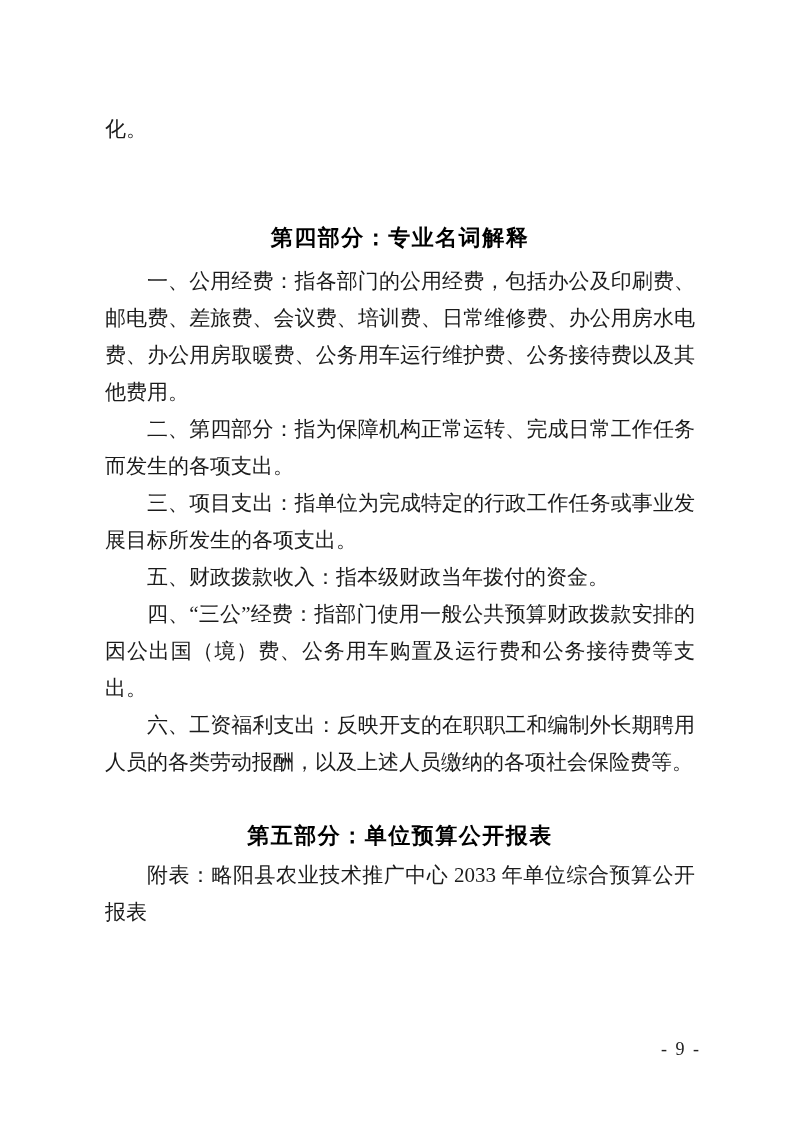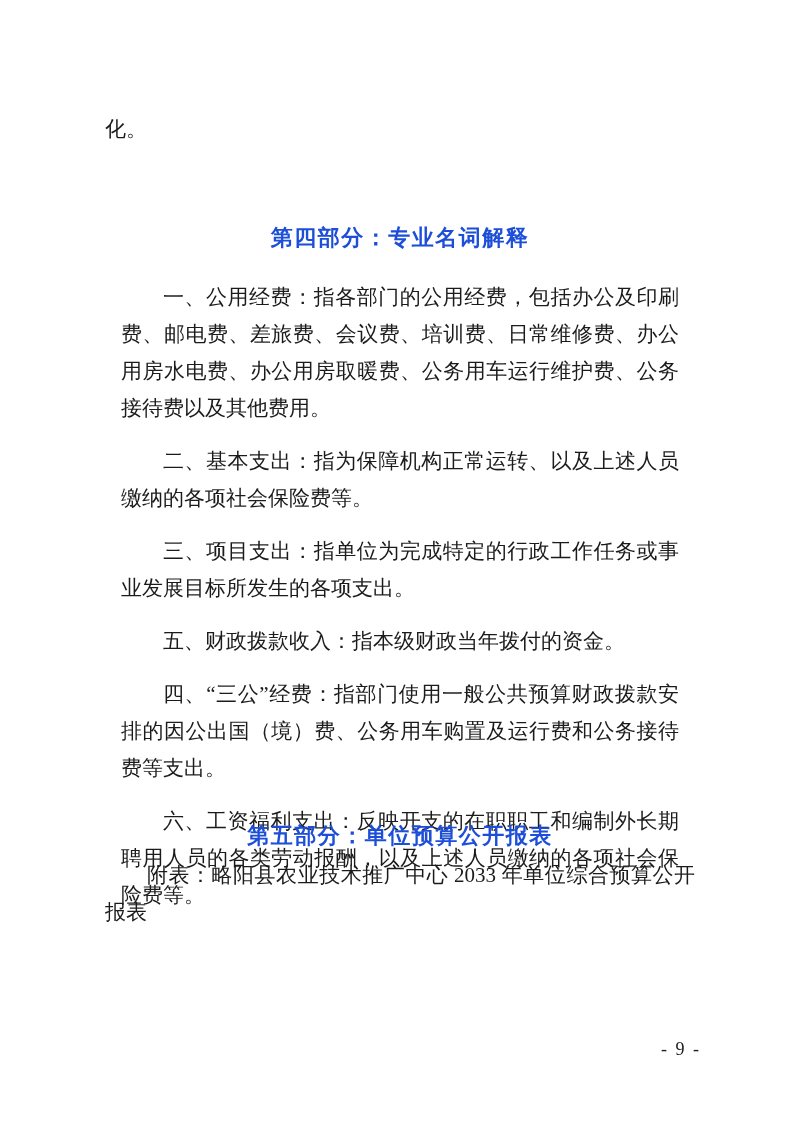--- a/index.html
+++ b/index.html
@@ -30,35 +30,35 @@
     position: absolute;
     left: 105px;
     width: 590px;
     margin: 0;
     text-align: center;
     font-family: Liberation Sans, sans-serif;
     font-weight: bold;
     font-size: 22px;
     line-height: 32px;
     letter-spacing: 1.5px;
-    color: #1d4ed8;
+    color: #000000;
   }
   .heading-pos-1 { top: 222px; }
   .heading-pos-2 { top: 820px; }
   
   .body-block {
     position: absolute;
     left: 105px;
     top: 263px;
     width: 590px;
     font-size: 21px;
     line-height: 37px;
   }
   .body-block p {
-    margin: 16px;
+    margin: 0;
     text-indent: 2em;
     text-align: justify;
     text-align-last: left;
     text-justify: inter-ideograph;
     line-break: strict;
   }
   .attach-block {
     position: absolute;
     left: 105px;
     top: 857px;
@@ -87,21 +87,21 @@
 <body>
 
 <div class="page">
 
   <div class="intro-tail">化。</div>
 
   <h2 class="section-heading heading-pos-1">第四部分：专业名词解释</h2>
 
   <div class="body-block">
     <p>一、公用经费：指各部门的公用经费，包括办公及印刷费、邮电费、差旅费、会议费、培训费、日常维修费、办公用房水电费、办公用房取暖费、公务用车运行维护费、公务接待费以及其他费用。</p>
-    <p>二、基本支出：指为保障机构正常运转、以及上述人员缴纳的各项社会保险费等。</p>
+    <p>二、第四部分：指为保障机构正常运转、完成日常工作任务而发生的各项支出。</p>
     <p>三、项目支出：指单位为完成特定的行政工作任务或事业发展目标所发生的各项支出。</p>
     <p>五、财政拨款收入：指本级财政当年拨付的资金。</p>
     <p>四、“三公”经费：指部门使用一般公共预算财政拨款安排的因公出国（境）费、公务用车购置及运行费和公务接待费等支出。</p>
     <p>六、工资福利支出：反映开支的在职职工和编制外长期聘用人员的各类劳动报酬，以及上述人员缴纳的各项社会保险费等。</p>
   </div>
 
   <h2 class="section-heading heading-pos-2">第五部分：单位预算公开报表</h2>
 
   <div class="attach-block">
     <p>附表：略阳县农业技术推广中心 2033 年单位综合预算公开报表</p>

